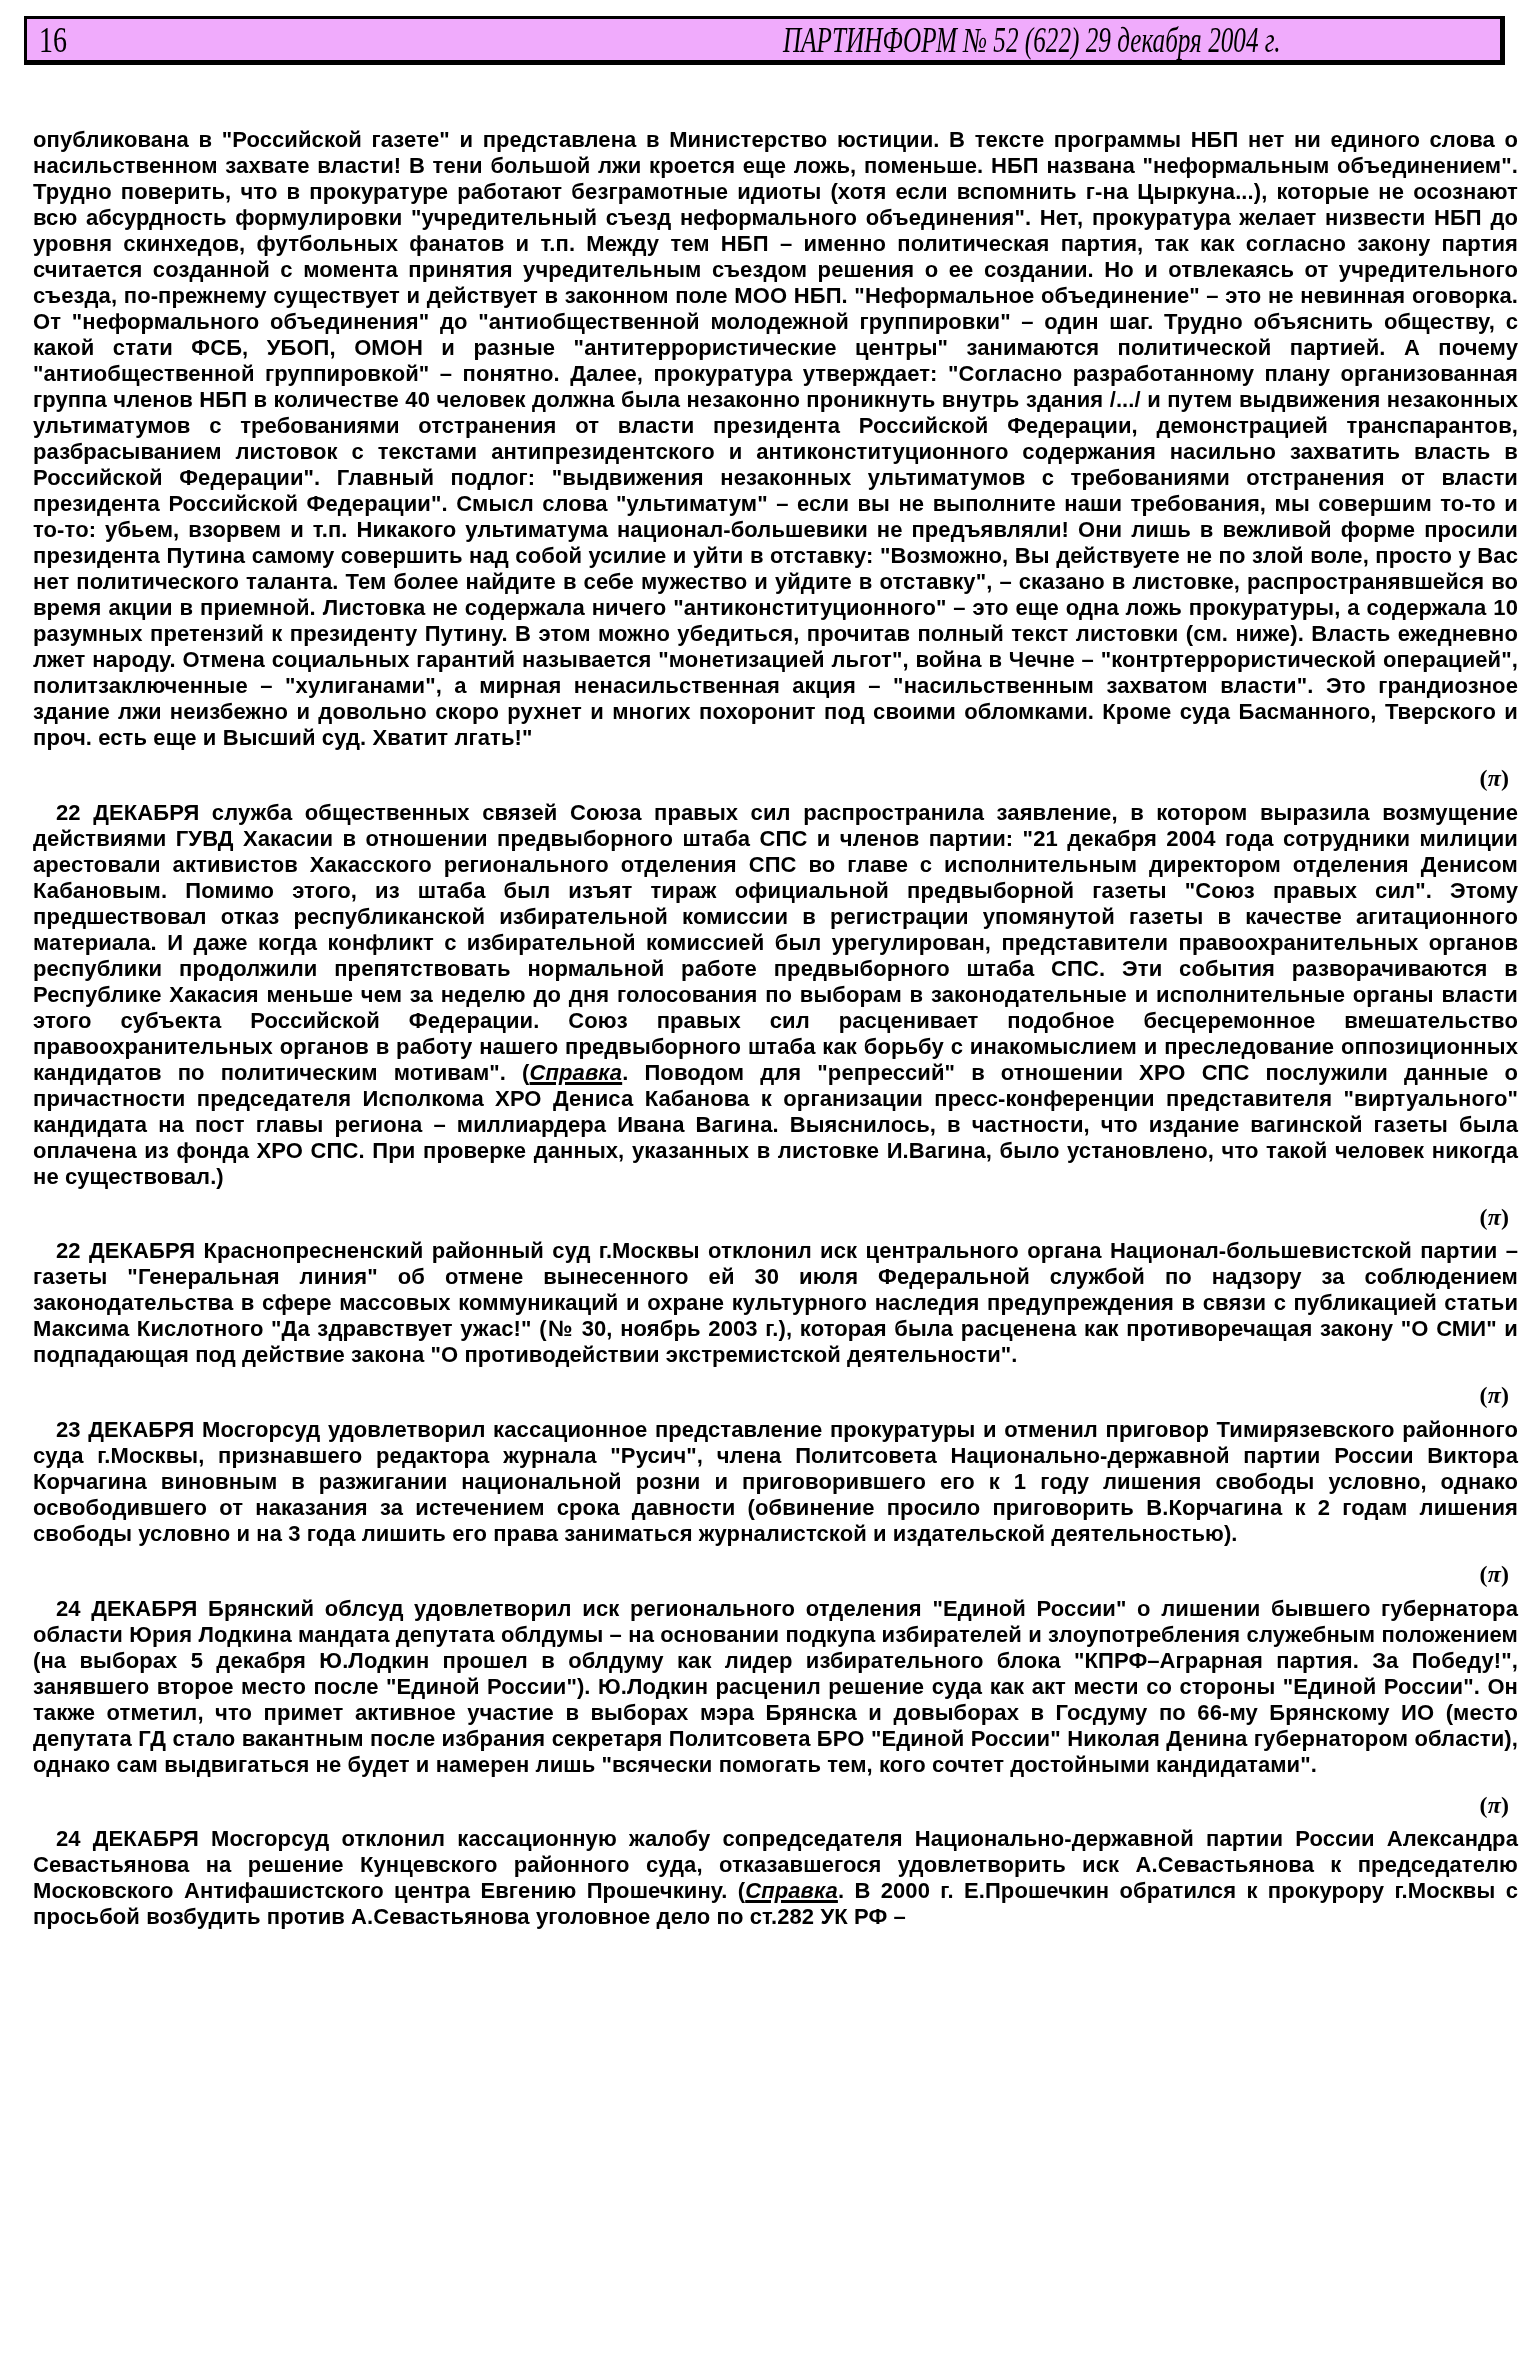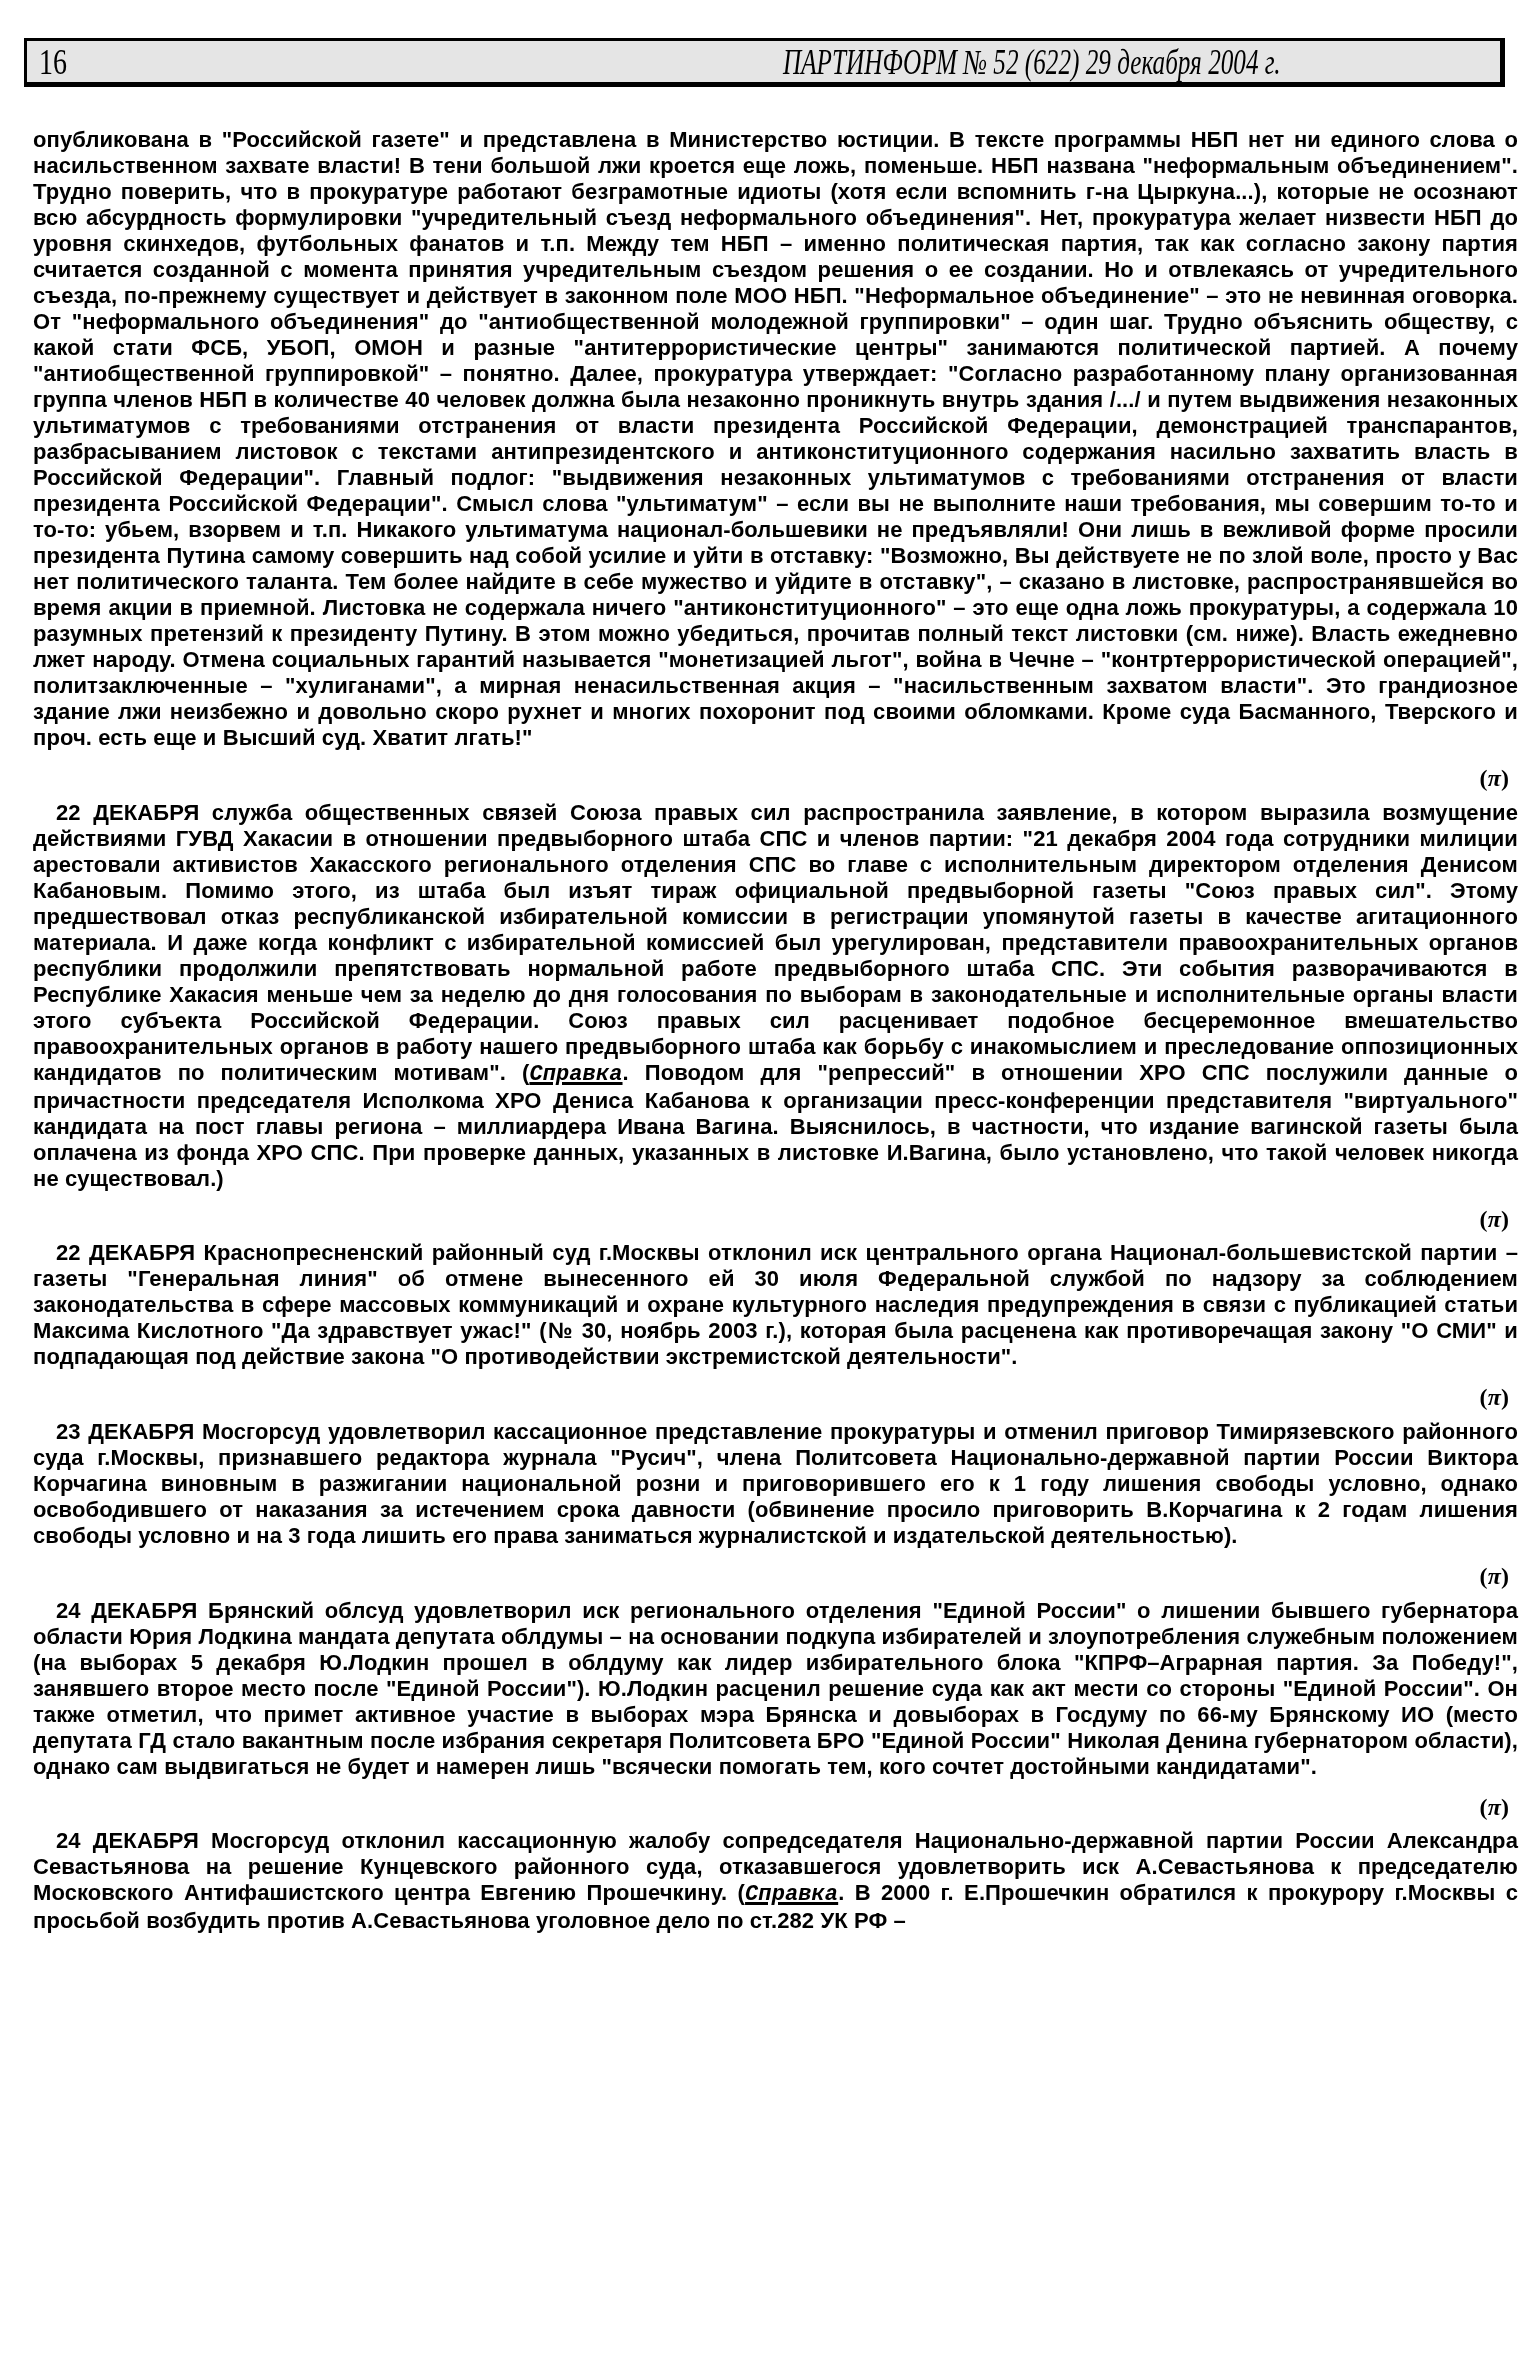--- a/index.html
+++ b/index.html
@@ -1,20 +1,20 @@
 <!DOCTYPE html>
 <html style="font-size:10.2px"><head>
 <meta charset="utf-8">
 <style>
   html, body { margin: 0; padding: 0; background: #ffffff; }
   body { width: 1537px; height: 2377px; position: relative; overflow: hidden; color: #000; }
   .header {
-    position: absolute; left: 24px; top: 38px; width: 1473px; height: 41px;
+    position: absolute; left: 24px; top: 16px; width: 1473px; height: 41px;
     border: 3.2px solid #000; border-right-width: 5.1px; border-bottom-width: 5.1px;
-    box-sizing: content-box; background: #e5e5e5;
+    box-sizing: content-box; background: #f0abfc;
   }
   .page-num {
     position: absolute; left: 11.5px; top: 2.6px;
     font-family: "Liberation Serif", serif; font-size: 35px; line-height: 38px;
     transform: scaleX(0.8); transform-origin: left center;
   }
   .masthead {
     position: absolute; left: 756px; top: 2.6px;
     font-family: "Liberation Serif", serif; font-style: italic; font-size: 35px; line-height: 38px;
     white-space: nowrap; transform: scaleX(0.72); transform-origin: left center;
@@ -25,21 +25,21 @@
     font-size: 22px; line-height: 26px; text-align: justify;
     letter-spacing: 0.1px;
   }
   .content p { margin: 0; }
   .para { text-indent: 23px; }
   .sig {
     text-align: right; margin: 13px 9px 7.7px 0 !important;
     font-family: "Liberation Serif", serif; font-size: 24px; line-height: 28px;
   }
   .sig .pi { font-style: italic; }
-  .ref { font-style: italic; text-decoration: underline; text-decoration-thickness: 2.6px; font-family: Liberation Mono, monospace; }
+  .ref { font-style: italic; text-decoration: underline; text-decoration-thickness: 2.6px; }
 </style>
 </head>
 <body>
 
 <div class="header">
   <span class="page-num">16</span>
   <span class="masthead">ПАРТИНФОРМ № 52 (622) 29 декабря 2004 г.</span>
 </div>
 
 <div class="content">

